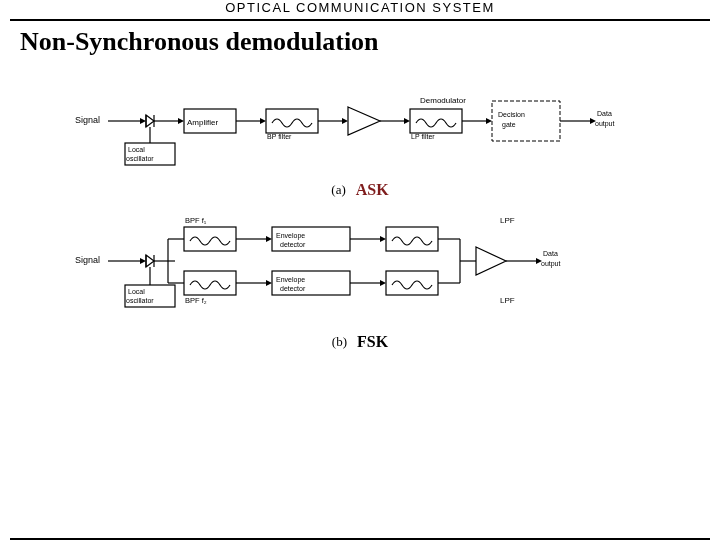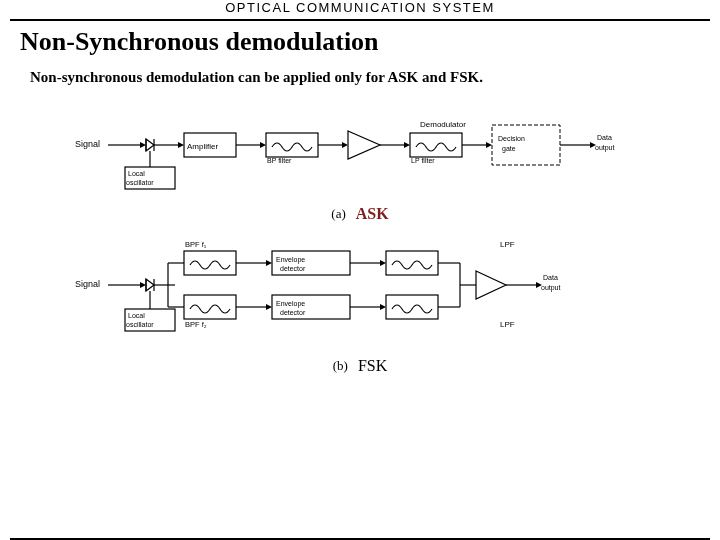--- a/index.html
+++ b/index.html
@@ -71,21 +71,20 @@
     }
   </style>
 </head>
 <body>
 
 <div class="page">
   <div class="header">OPTICAL COMMUNICATION SYSTEM</div>
   <hr class="divider-top">
   <div class="title">Non-Synchronous demodulation</div>
   <div class="content">
-    <p class="para">Non-synchronous demodulation can be applied only for ASK and FSK.</p>
 
     <div class="diagrams-area">
 
       <div class="diagram-block">
         <svg class="svg-diagram" width="580" height="110" viewBox="0 0 580 110">
 
           <text x="5" y="52" font-size="9" font-family="Arial" fill="#000">Signal</text>
 
           <line x1="38" y1="50" x2="70" y2="50" stroke="#000" stroke-width="1.2"></line>
           <polygon points="70,47 76,50 70,53" fill="#000"></polygon>
@@ -218,20 +217,20 @@
 
           <polygon points="406,44 436,58 406,72" fill="#fff" stroke="#000" stroke-width="1.2"></polygon>
 
           <line x1="436" y1="58" x2="466" y2="58" stroke="#000" stroke-width="1.2"></line>
           <polygon points="466,55 472,58 466,61" fill="#000"></polygon>
           <text x="473" y="53" font-size="7" font-family="Arial" fill="#000">Data</text>
           <text x="471" y="63" font-size="7" font-family="Arial" fill="#000">output</text>
         </svg>
         <div style="display:flex;align-items:center;gap:10px;">
           <span style="font-size:13px;color:#000;">(b)</span>
-          <span style="font-size:16px;font-weight:normal;color:#000;">FSK</span>
+          <span style="font-size:16px;font-weight:bold;color:#000;">FSK</span>
         </div>
       </div>
 
     </div>
   </div>
   <hr class="divider-bottom">
 </div>
 
 </body></html>

